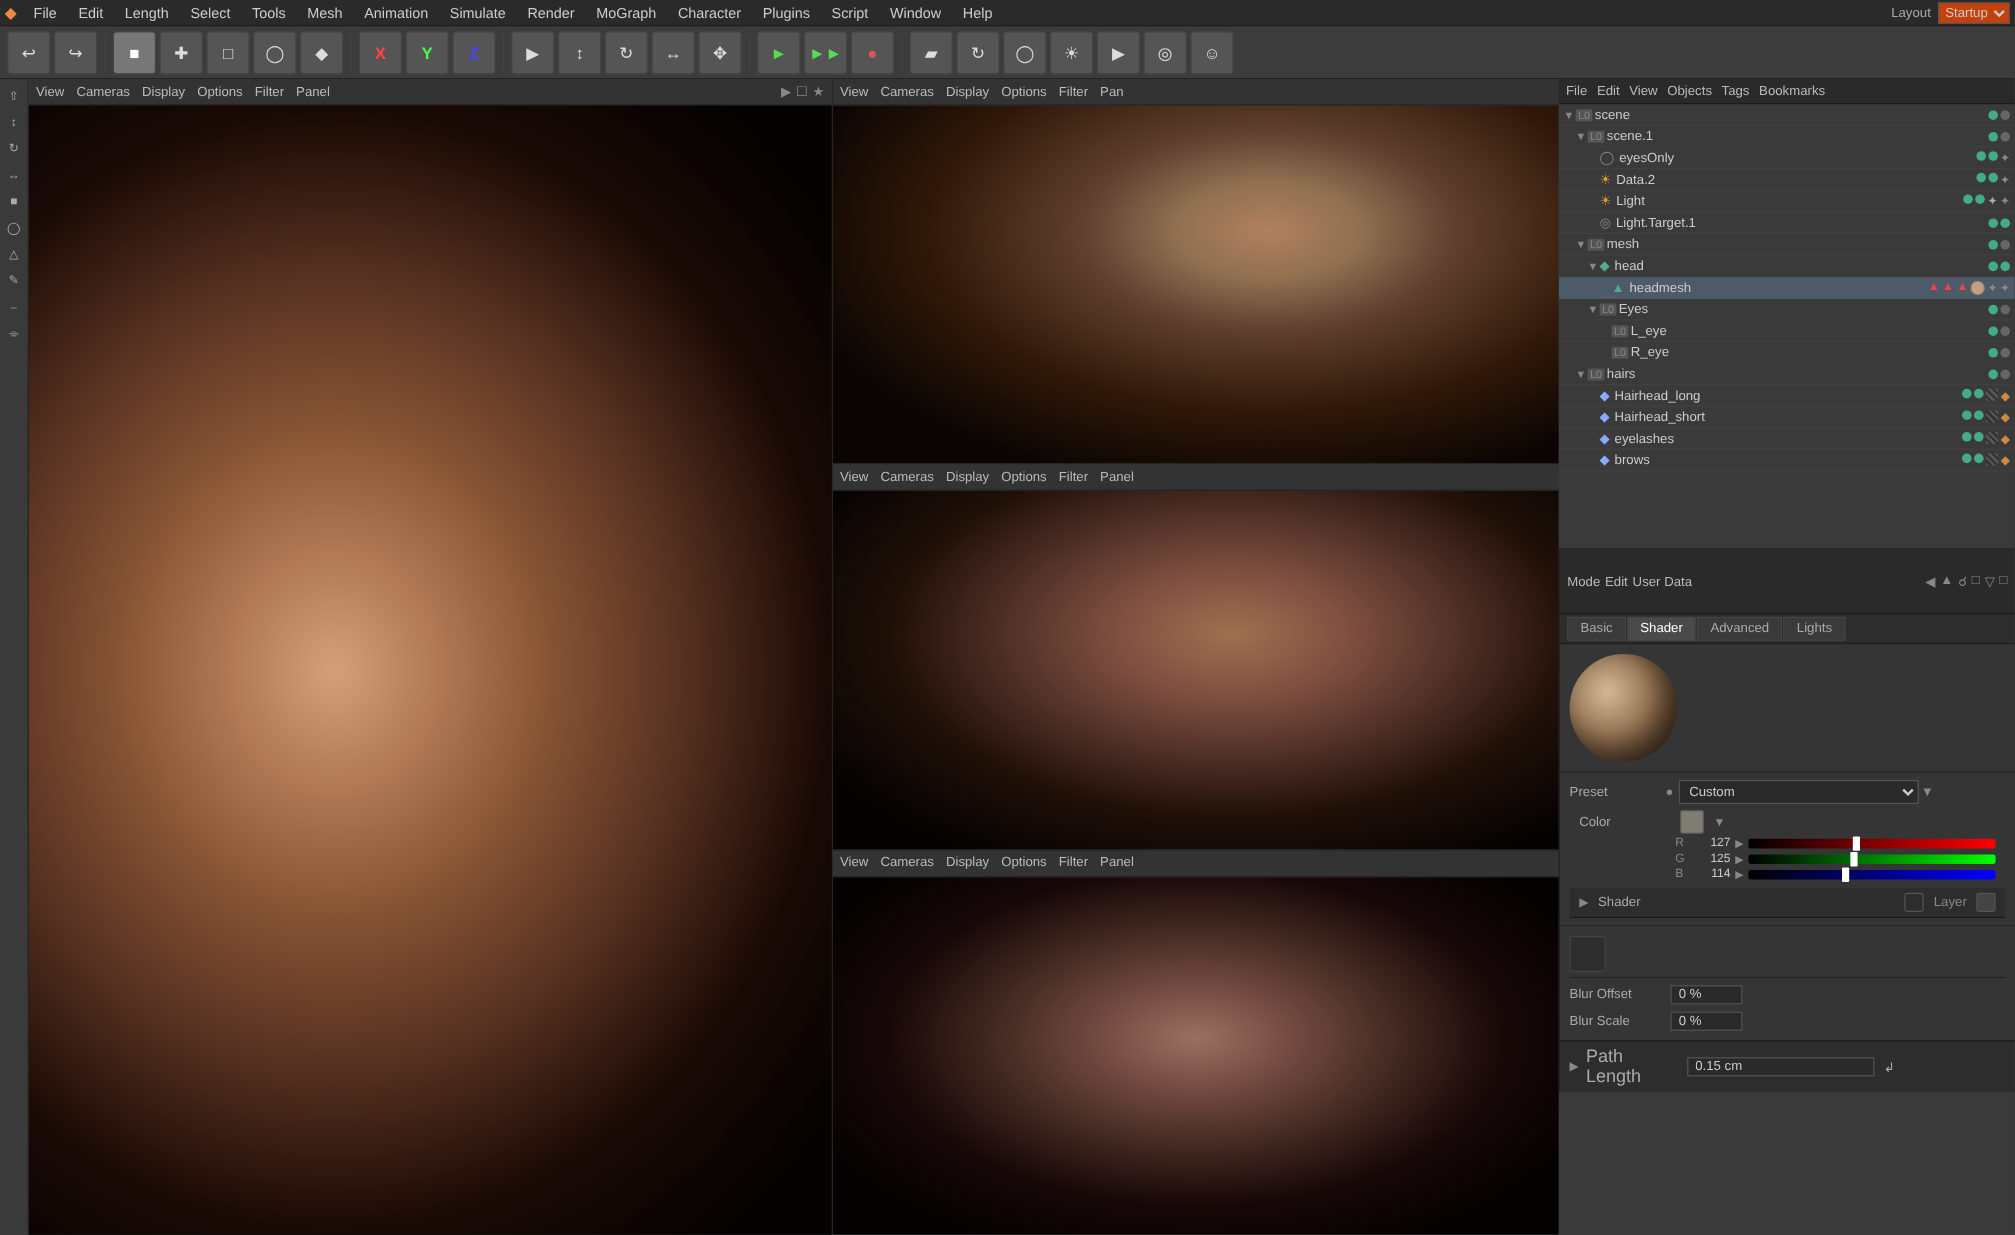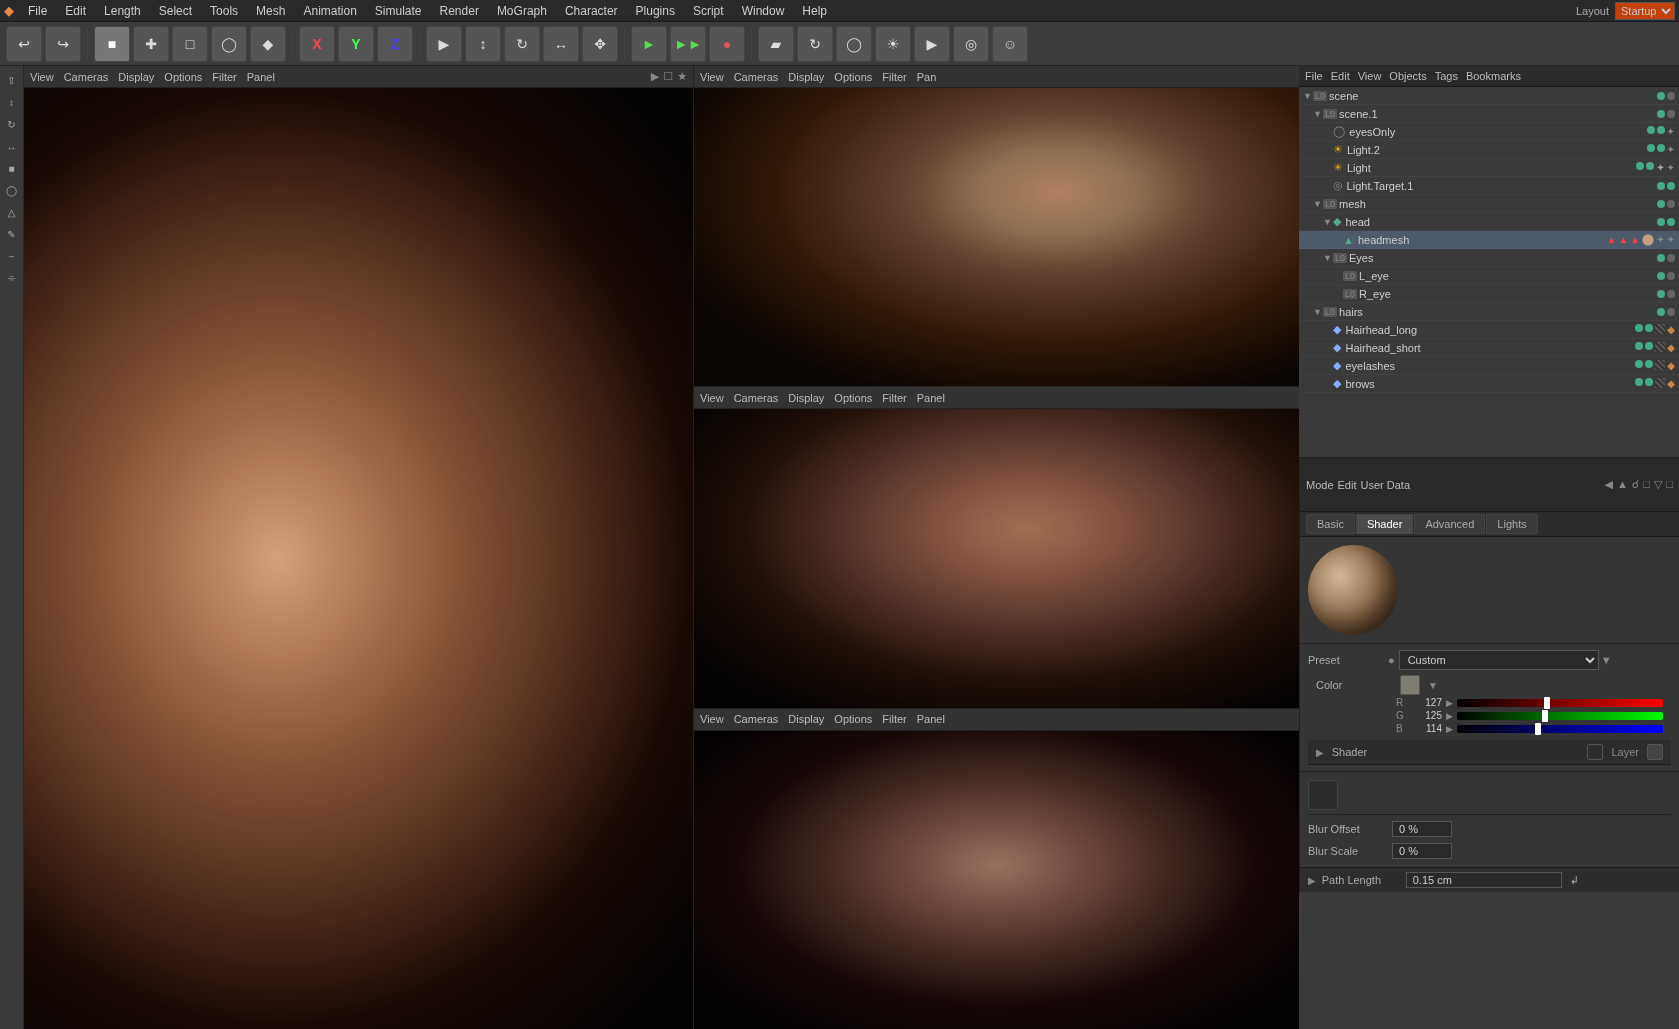--- a/index.html
+++ b/index.html
@@ -82,21 +82,21 @@
     .strength-val { width: 40px; font-size: 11px; color: #ccc; text-align: right; }
     .strength-bar-bg { flex: 1; height: 6px; background: #222; border-radius: 3px; }
     .strength-bar-fill { height: 6px; background: #777; border-radius: 3px; }
     .layer-row { display: flex; align-items: center; gap: 4px; padding: 4px 8px; background: #2d2d2d; border-bottom: 1px solid #1a1a1a; }
     .layer-label { width: 50px; font-size: 11px; color: #aaa; }
     .sampling-section { padding: 4px 8px; background: #353535; }
     .samp-row { display: flex; align-items: center; gap: 4px; height: 20px; margin-bottom: 2px; }
     .samp-label { width: 80px; font-size: 11px; color: #aaa; }
     .samp-val { font-size: 11px; color: #ccc; background: #2a2a2a; padding: 1px 6px; border: 1px solid #555; width: 60px; }
     .path-length-row { display: flex; align-items: center; gap: 4px; padding: 4px 8px; background: #2d2d2d; border-top: 1px solid #1a1a1a; }
-    .pl-label { font-size: 11px; color: #aaa; width: 80px; }
+    .pl-label { font-size: 15px; color: #aaa; width: 80px; }
     .pl-val { font-size: 11px; color: #ccc; background: #2a2a2a; border: 1px solid #555; padding: 1px 6px; }
 
     
     ::-webkit-scrollbar { width: 6px; height: 6px; }
     ::-webkit-scrollbar-track { background: #2a2a2a; }
     ::-webkit-scrollbar-thumb { background: #555; border-radius: 3px; }
 
     
     .face-render { width: 100%; height: 100%; background: radial-gradient(ellipse at 40% 40%, #c8956a 0%, #a07450 30%, #704a30 60%, #2a1a10 80%, #050505 100%); position: relative; }
     .face-render-side { width: 100%; height: 100%; background: radial-gradient(ellipse at 60% 35%, #b08060 0%, #806040 30%, #504030 60%, #1a1008 80%, #030303 100%); }
@@ -296,21 +296,21 @@
               <div class="tree-dot green"></div>
               <div class="tree-dot green"></div>
               <span style="color:#888;font-size:10px;">✦</span>
             </div>
         </div>
 
         <div class="tree-row">
           <span class="tree-indent" style="width:20px;"></span>
           <span class="expand-arrow"> </span>
           <span style="margin-right:4px;font-size:11px;color:#dda020;">☀</span>
-          <span class="tree-label">Light.2</span>
+          <span class="tree-label">Data.2</span>
           <div class="tree-dots">
               <div class="tree-dot green"></div>
               <div class="tree-dot green"></div>
               <span style="color:#888;font-size:10px;">✦</span>
             </div>
         </div>
 
         <div class="tree-row">
           <span class="tree-indent" style="width:20px;"></span>
           <span class="expand-arrow"> </span>

